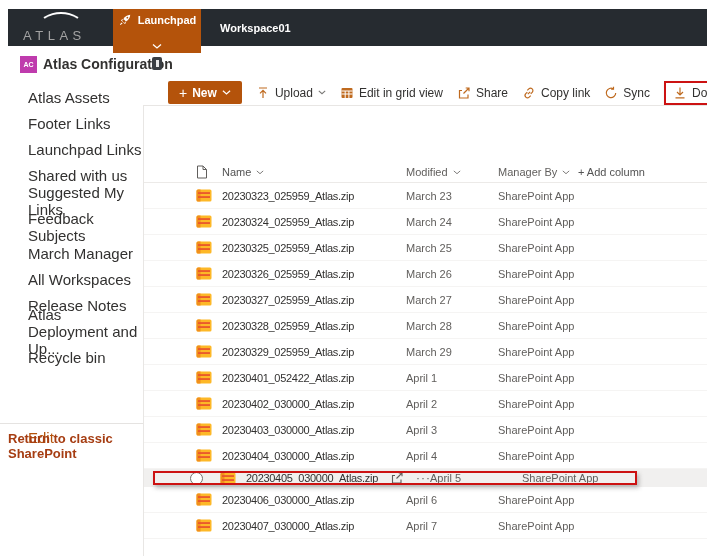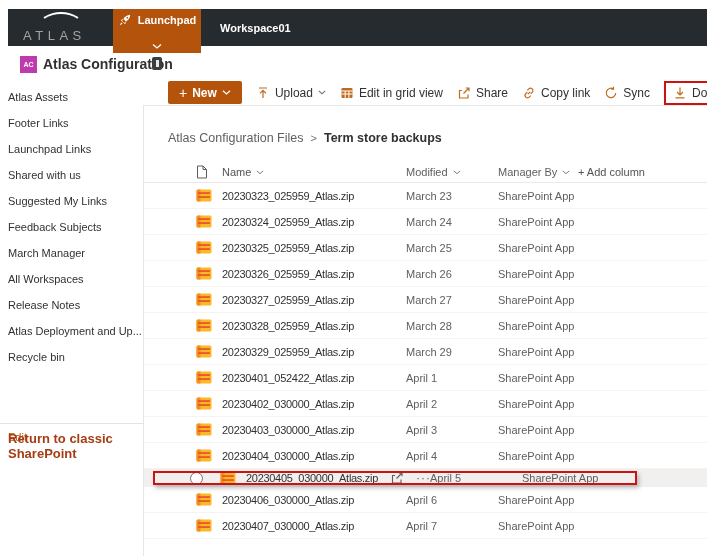--- a/index.html
+++ b/index.html
@@ -27,21 +27,21 @@
   .site-title { position:absolute; left:43px; top:56px; font-size:14px; font-weight:600; color:#323130; }
   .office-app-icon { position:absolute; left:152px; top:57px; width:10px; height:13px;
                      background:#3a3e43; border-radius:2px; display:flex; align-items:center;
                      justify-content:center; }
   .office-app-icon i { display:block; width:3px; height:7px; background:#e8e8e8; }
 
   
   .sidebar { position:absolute; left:0; top:80px; width:143px; bottom:0; }
   .sidebar-border { position:absolute; left:143px; top:105px; bottom:0; width:1px; background:#e8e6e4; }
   .nav-list { position:absolute; left:0; top:4px; width:100%; }
-  .nav-item { height:26px; display:flex; align-items:center; padding-left:8px; font-size:11px;
+  .nav-item { height:26px; display:flex; align-items:center; padding-left:28px; font-size:15px;
               color:#323130; cursor:pointer; }
   .nav-edit { margin-top:16px; color:#b4530b; }
   .sidebar-divider { position:absolute; left:0; top:343px; width:143px; height:1px; background:#e5e3e1; }
   .return-link { position:absolute; left:8px; top:351px; font-size:13px; font-weight:bold;
                  color:#a63d12; cursor:pointer; }
 
   
   .main { position:absolute; left:144px; top:80px; right:0; bottom:0; }
 
   .toolbar { position:absolute; left:0; right:0; top:0; height:26px; display:flex;
@@ -233,25 +233,20 @@
             <svg width="14" height="14" viewBox="0 0 14 14">
                 <path d="M7 1.5 V8.8 M4 6 L7 9 L10 6 M2.5 11.8 H11.5" stroke="currentColor" stroke-width="1.2" fill="none"></path>
               </svg>
           </span>
           <span class="tb-label">Download</span>
         </div>
       </div>
 
     </div>
 
-    <div class="breadcrumb">
-      <span class="crumb-parent">Atlas Configuration Files</span>
-      <span class="crumb-sep">&gt;</span>
-      <span class="crumb-current">Term store backups</span>
-    </div>
 
     <div class="thead">
       <span class="c-sel"></span>
       <span class="c-icon">
         <svg width="12" height="14" viewBox="0 0 12 14">
           <path d="M1.5 1 H7 L10.5 4.5 V13 H1.5 Z" stroke="#605e5c" stroke-width="1" fill="none"></path>
           <path d="M7 1 V4.5 H10.5" stroke="#605e5c" stroke-width="1" fill="none"></path>
         </svg>
       </span>
       <span class="c-name">

